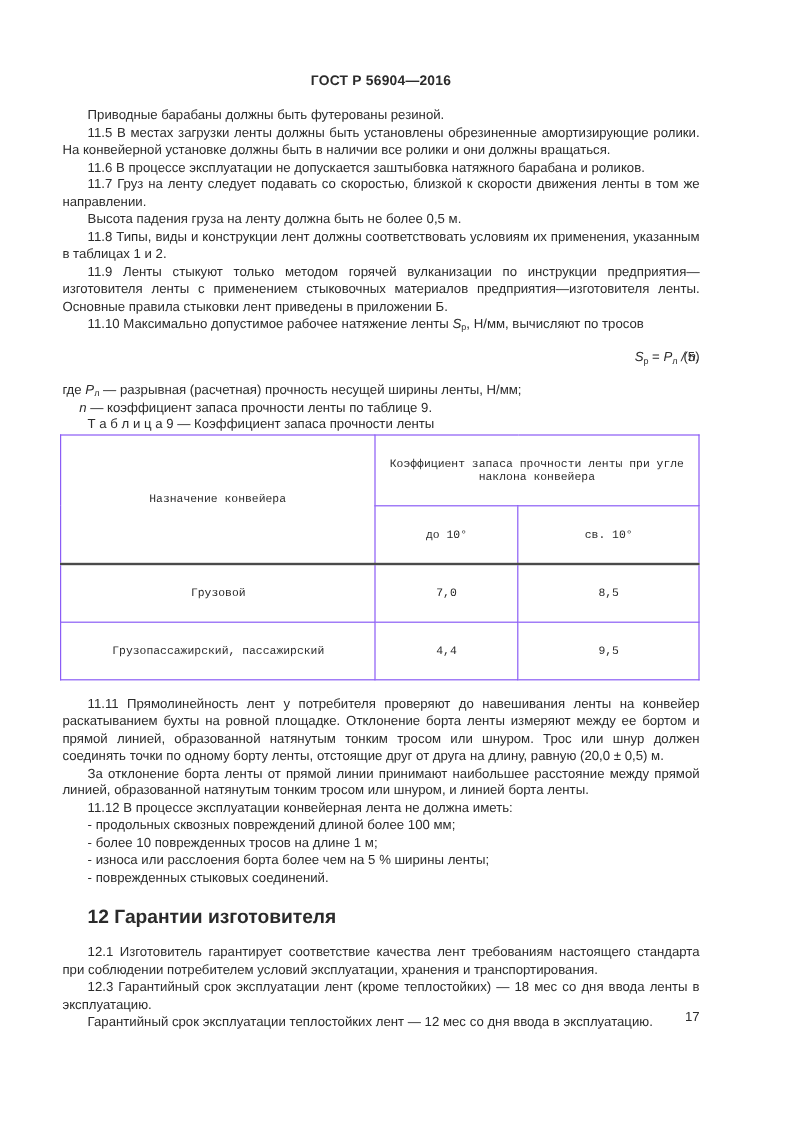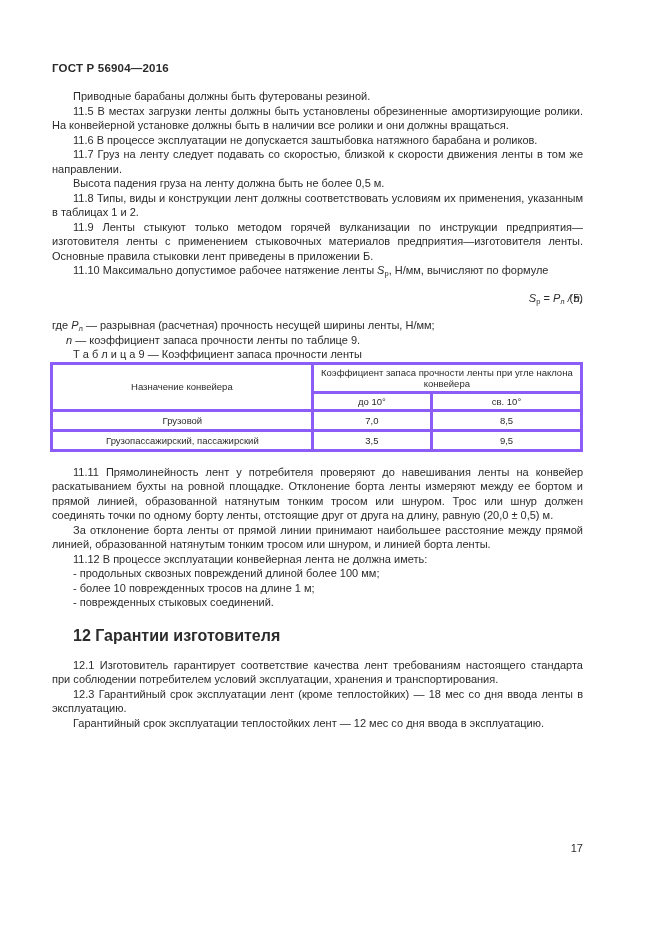--- a/index.html
+++ b/index.html
@@ -13,21 +13,21 @@
     box-sizing: border-box;
     overflow: hidden;
   }
   .content {
     position: absolute;
     left: 52px;
     top: 62px;
     width: 531px;
   }
   .doc-header {
-    text-align: left;
+    text-align: center;
     font-weight: bold;
     font-size: 11.5px;
     letter-spacing: 0.2px;
     margin: 0 0 15px 0;
   }
   p.body-p {
     margin: 0;
     font-size: 11px;
     line-height: 14.5px;
     text-align: justify;
@@ -62,24 +62,25 @@
     text-indent: 0;
   }
   table.gost {
     border-collapse: collapse;
     width: 533px;
     margin-left: -2px;
     font-size: 9.5px;
     color: #2b2b2b;
   }
   table.gost th, table.gost td {
-    border: 3px solid #8b5cf6;
+    border: 1px solid #8b5cf6;
     font-weight: normal;
-    padding: 2px 5px;
+    padding: 18px 5px;
     box-sizing: border-box;
+    font-family: Liberation Mono, monospace;
   }
   table.gost thead th { text-align: center; vertical-align: middle; }
   table.gost thead tr.subhead th { height: 18px; }
   table.gost tbody tr { height: 20px; }
   table.gost tbody td.name-cell { text-align: center; padding-left: 6px; }
   table.gost tbody td.val-cell { text-align: center; }
   table.gost thead { border-bottom: 2px solid #4a4a4a; }
   .col-purpose { width: 49.2%; }
   .col-upto { width: 22.5%; }
   .col-over { width: 28.3%; }
@@ -109,21 +110,21 @@
     <div class="doc-header">ГОСТ Р 56904—2016</div>
 
     <p class="body-p">Приводные барабаны должны быть футерованы резиной.</p>
     <p class="body-p">11.5 В местах загрузки ленты должны быть установлены обрезиненные амортизирующие ролики. На конвейерной установке должны быть в наличии все ролики и они должны вращаться.</p>
     <p class="body-p">11.6 В процессе эксплуатации не допускается заштыбовка натяжного барабана и роликов.</p>
     <p class="body-p">11.7 Груз на ленту следует подавать со скоростью, близкой к скорости движения ленты в том же направлении.</p>
     <p class="body-p">Высота падения груза на ленту должна быть не более 0,5 м.</p>
     <p class="body-p">11.8 Типы, виды и конструкции лент должны соответствовать условиям их применения, указанным в таблицах 1 и 2.</p>
     <p class="body-p">11.9 Ленты стыкуют только методом горячей вулканизации по инструкции предприятия—изготовителя ленты с применением стыковочных материалов предприятия—изготовителя ленты. Основные правила стыковки лент приведены в приложении Б.</p>
 
-    <p class="body-p"><span>11.10 Максимально допустимое рабочее натяжение ленты </span><span class="var">S</span><sub class="sb">р</sub><span>, Н/мм, вычисляют по формуле</span></p>
+    <p class="body-p"><span>11.10 Максимально допустимое рабочее натяжение ленты </span><span class="var">S</span><sub class="sb">р</sub><span>, Н/мм, вычисляют по тросов</span></p>
 
     <div class="formula-row">
       <span class="var">S</span><sub class="sb">р</sub><span> = </span><span class="var">P</span><sub class="sb">л</sub><span class="var"> / n,</span>
       <span class="formula-number">(5)</span>
     </div>
 
     <p class="body-p no-indent"><span>где </span><span class="var">P</span><sub class="sb">л</sub><span> — разрывная (расчетная) прочность несущей ширины ленты, Н/мм;</span></p>
     <p class="body-p no-indent where-line2"><span class="var">n</span><span> — коэффициент запаса прочности ленты по таблице 9.</span></p>
 
     <p class="body-p tbl-caption">Т а б л и ц а  9 — Коэффициент запаса прочности ленты</p>
@@ -140,33 +141,34 @@
         </tr>
       </thead>
       <tbody>
         <tr>
           <td class="name-cell">Грузовой</td>
           <td class="val-cell">7,0</td>
           <td class="val-cell">8,5</td>
         </tr>
         <tr>
           <td class="name-cell">Грузопассажирский, пассажирский</td>
-          <td class="val-cell">3,5</td>
+          <td class="val-cell">4,4</td>
           <td class="val-cell">9,5</td>
         </tr>
       </tbody>
     </table>
 
     <div class="spacer-after-table"></div>
 
     <p class="body-p">11.11 Прямолинейность лент у потребителя проверяют до навешивания ленты на конвейер раскатыванием бухты на ровной площадке. Отклонение борта ленты измеряют между ее бортом и прямой линией, образованной натянутым тонким тросом или шнуром. Трос или шнур должен соединять точки по одному борту ленты, отстоящие друг от друга на длину, равную (20,0 ± 0,5) м.</p>
     <p class="body-p">За отклонение борта ленты от прямой линии принимают наибольшее расстояние между прямой линией, образованной натянутым тонким тросом или шнуром, и линией борта ленты.</p>
     <p class="body-p">11.12 В процессе эксплуатации конвейерная лента не должна иметь:</p>
     <p class="body-p">- продольных сквозных повреждений длиной более 100 мм;</p>
     <p class="body-p">- более 10 поврежденных тросов на длине 1 м;</p>
+    <p class="body-p">- износа или расслоения борта более чем на 5 % ширины ленты;</p>
     <p class="body-p">- поврежденных стыковых соединений.</p>
 
     <h2 class="section-heading">12 Гарантии изготовителя</h2>
 
     <p class="body-p">12.1 Изготовитель гарантирует соответствие качества лент требованиям настоящего стандарта при соблюдении потребителем условий эксплуатации, хранения и транспортирования.</p>
     <p class="body-p">12.3 Гарантийный срок эксплуатации лент (кроме теплостойких) — 18 мес со дня ввода ленты в эксплуатацию.</p>
     <p class="body-p">Гарантийный срок эксплуатации теплостойких лент — 12 мес со дня ввода в эксплуатацию.</p>
 
   </div>
 

